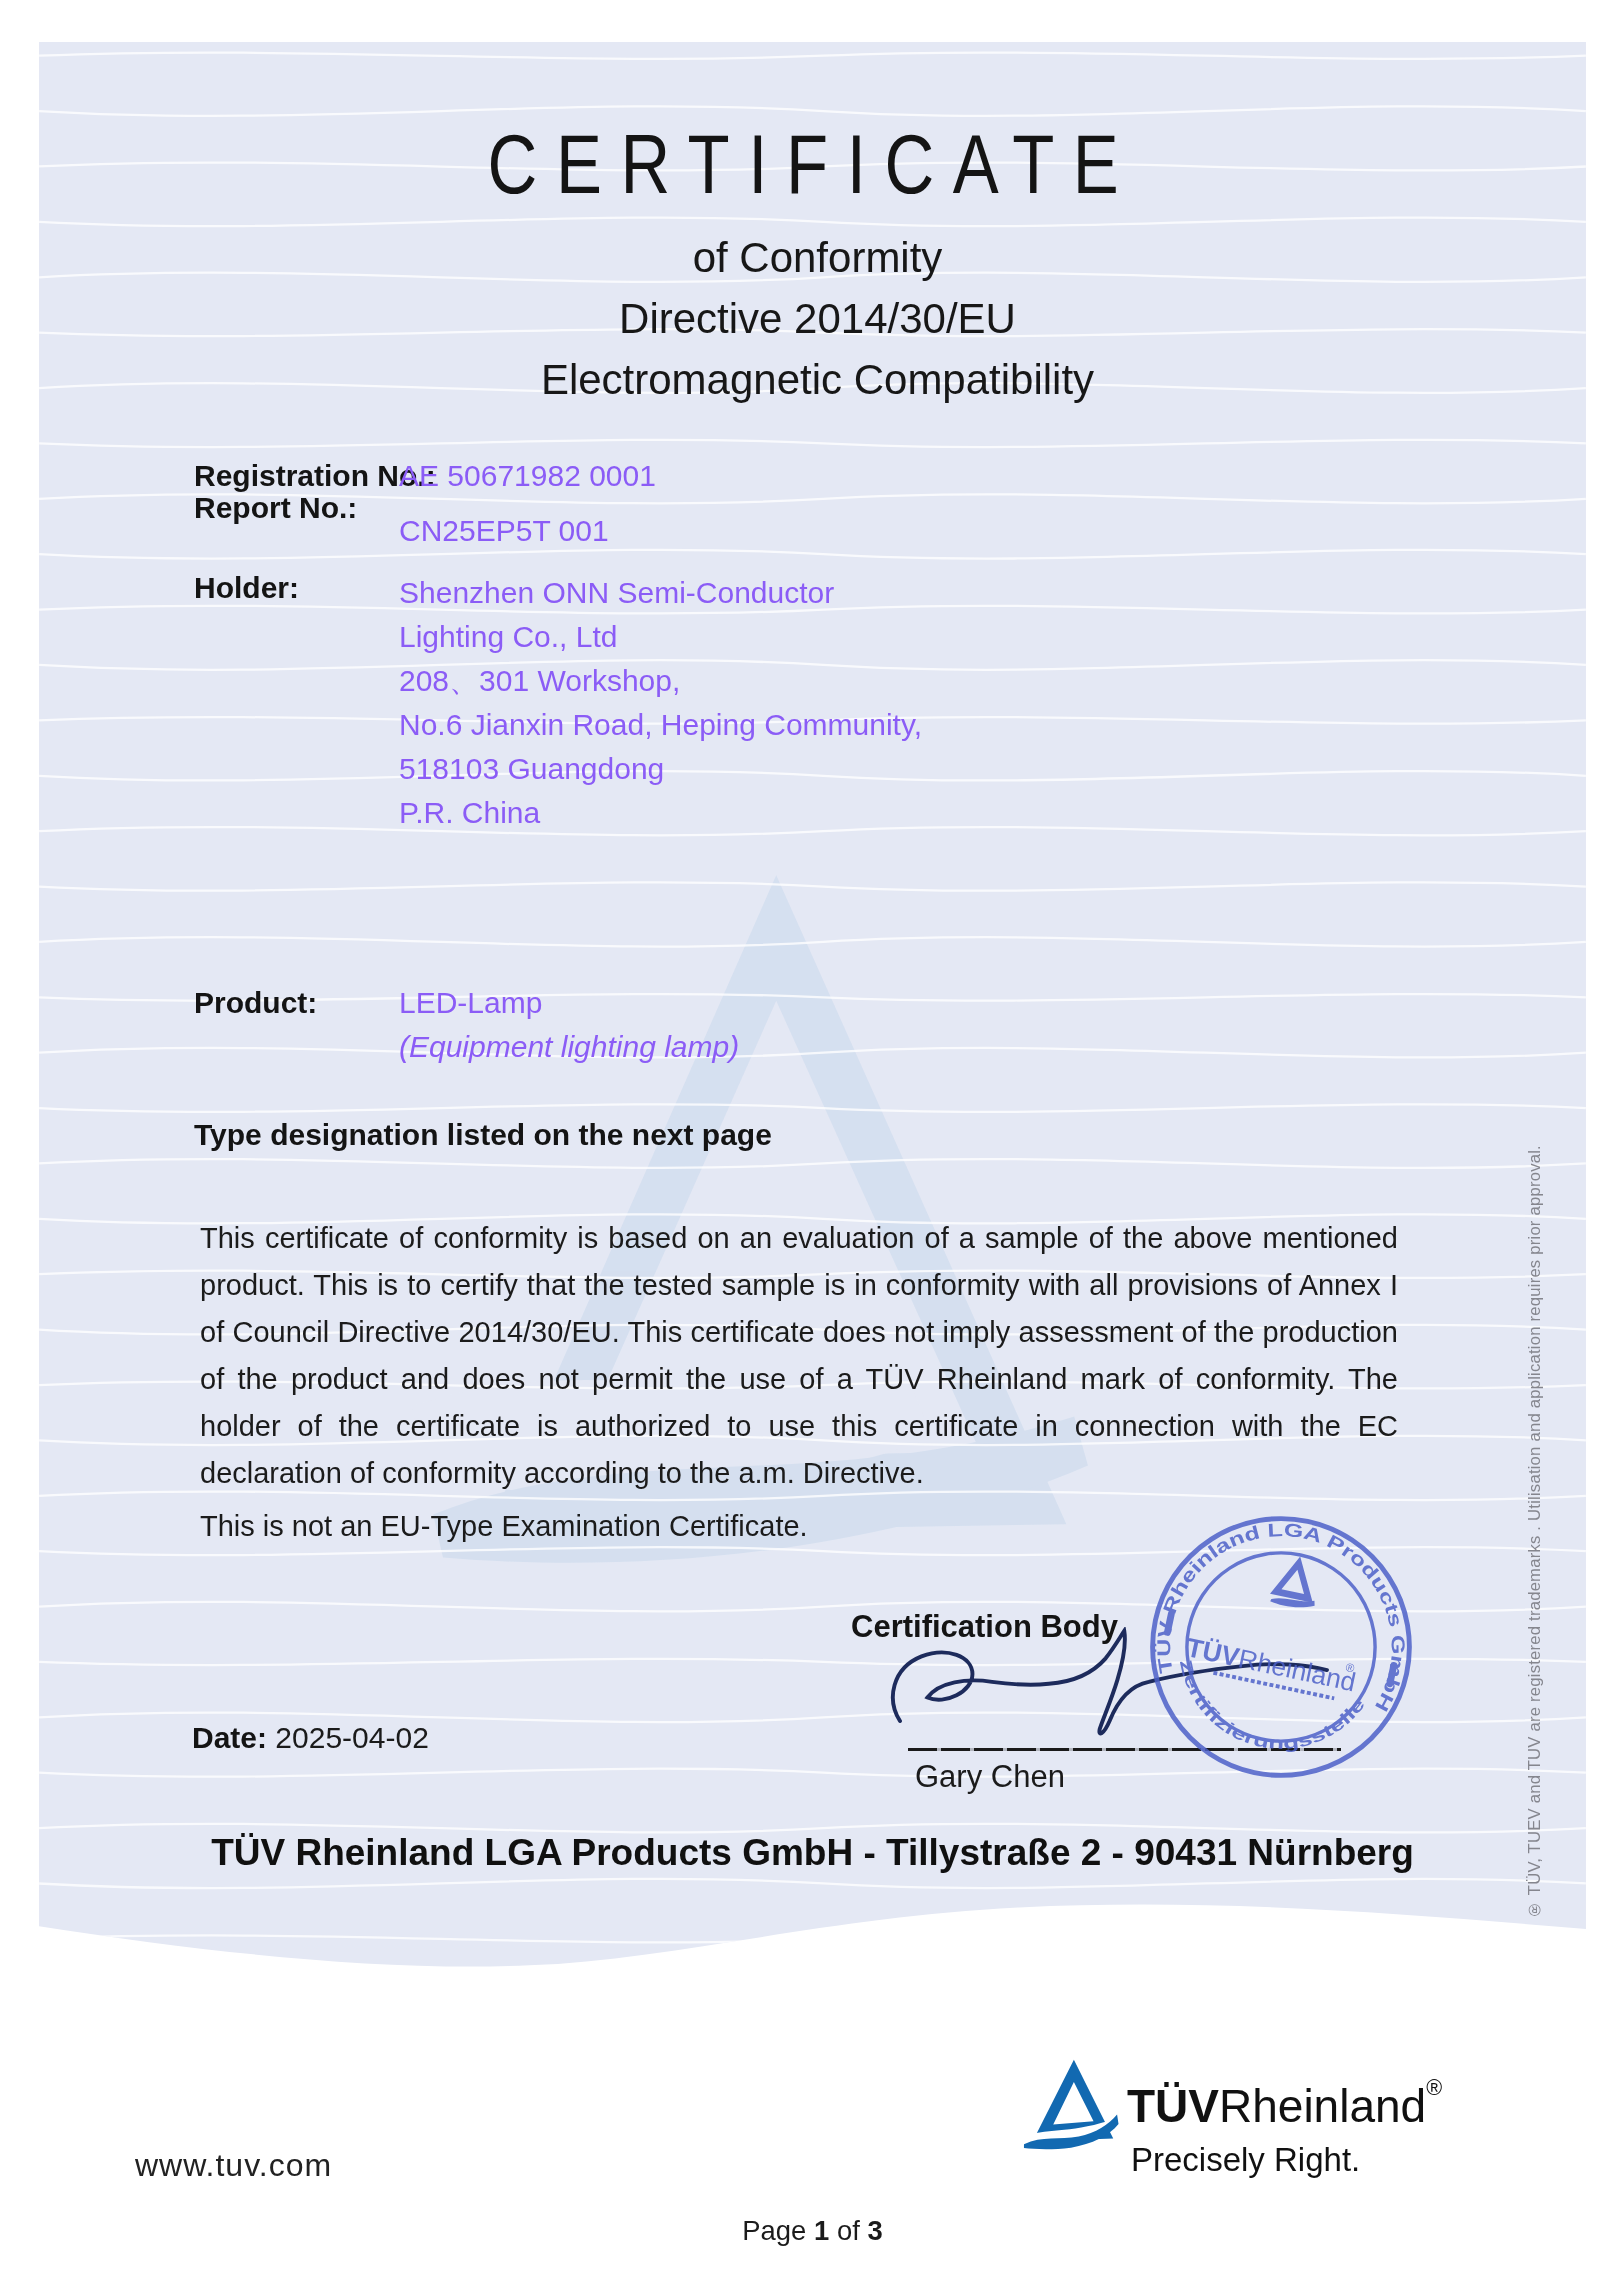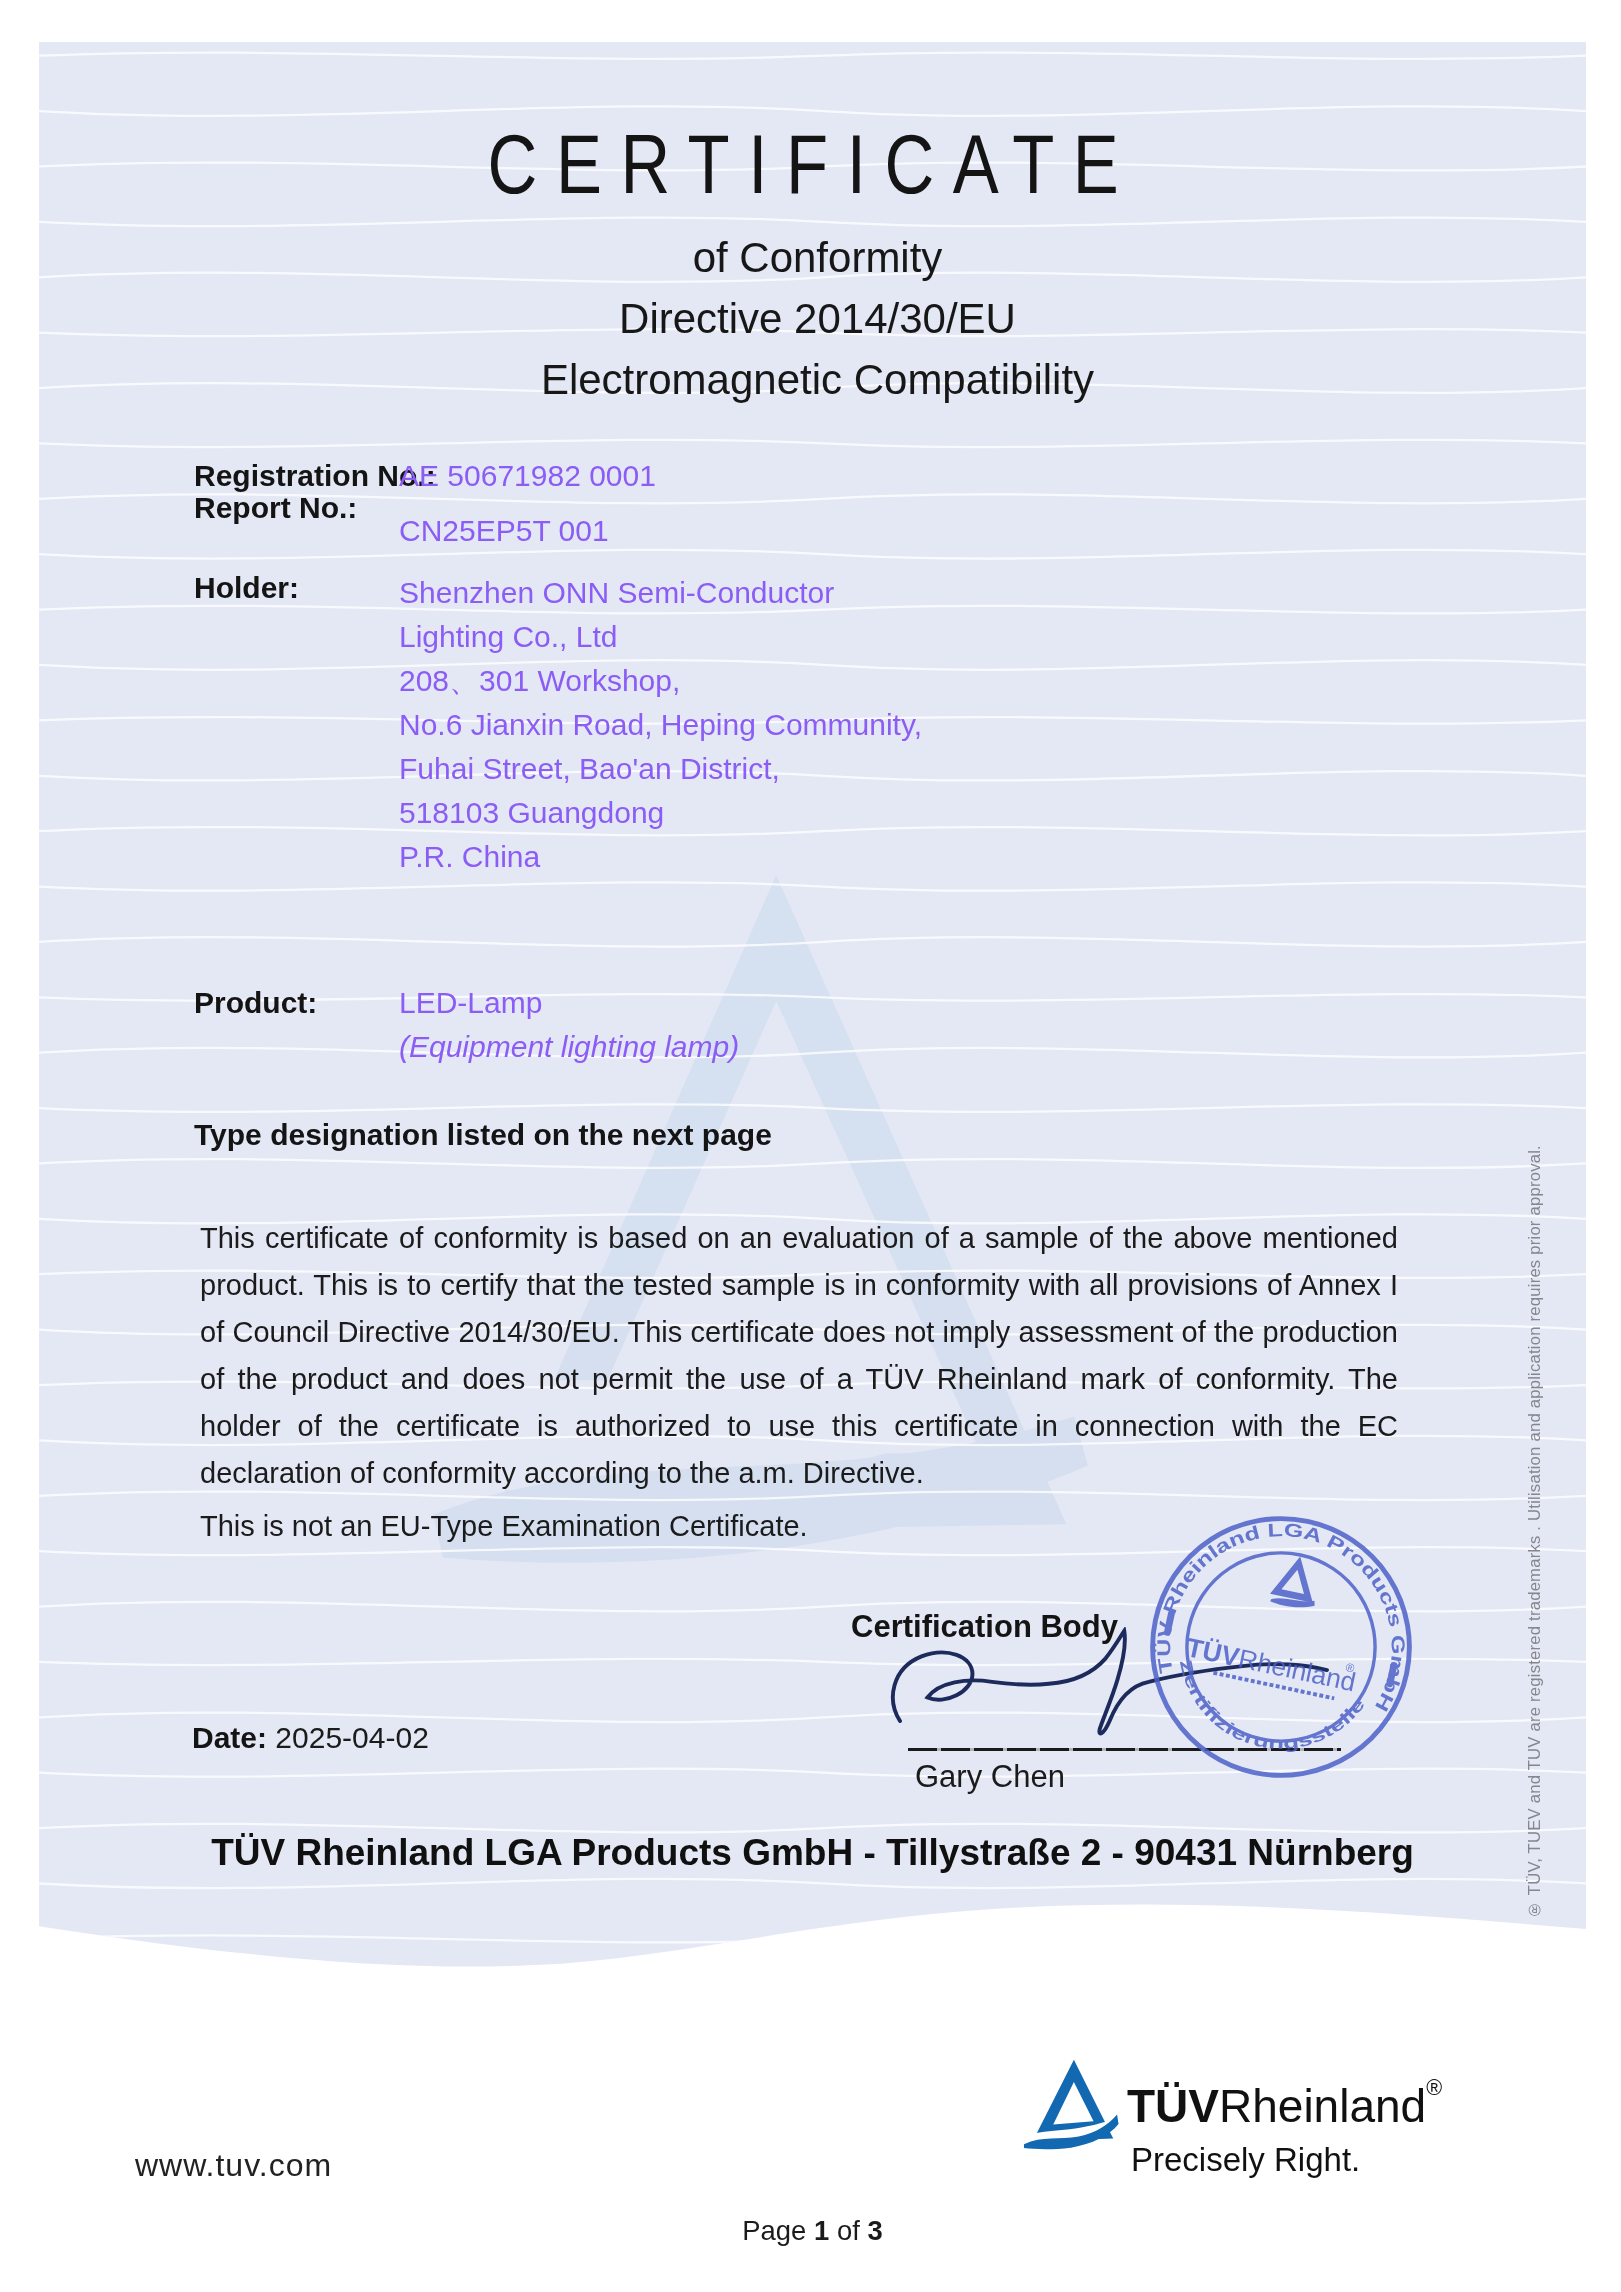--- a/index.html
+++ b/index.html
@@ -112,21 +112,20 @@
 
   <div class="abs flabel" style="top:491px">Report No.:</div>
   <div class="abs fvalue" style="top:514px">CN25EP5T 001</div>
 
   <div class="abs flabel" style="top:571px">Holder:</div>
   <div class="abs fvalue holder-lines" style="top:571px">
     <div>Shenzhen ONN Semi-Conductor</div>
     <div>Lighting Co., Ltd</div>
     <div>208、301 Workshop,</div>
     <div>No.6 Jianxin Road, Heping Community,</div>
-    <div>Fuhai Street, Bao'an District,</div>
     <div>518103 Guangdong</div>
     <div>P.R. China</div>
   </div>
 
   <div class="abs flabel" style="top:986px">Product:</div>
   <div class="abs fvalue" style="top:986px">LED-Lamp</div>
   <div class="abs fvalue note-italic" style="top:1030px">(Equipment lighting lamp)</div>
 
   <div class="abs typenote">Type designation listed on the next page</div>
 

